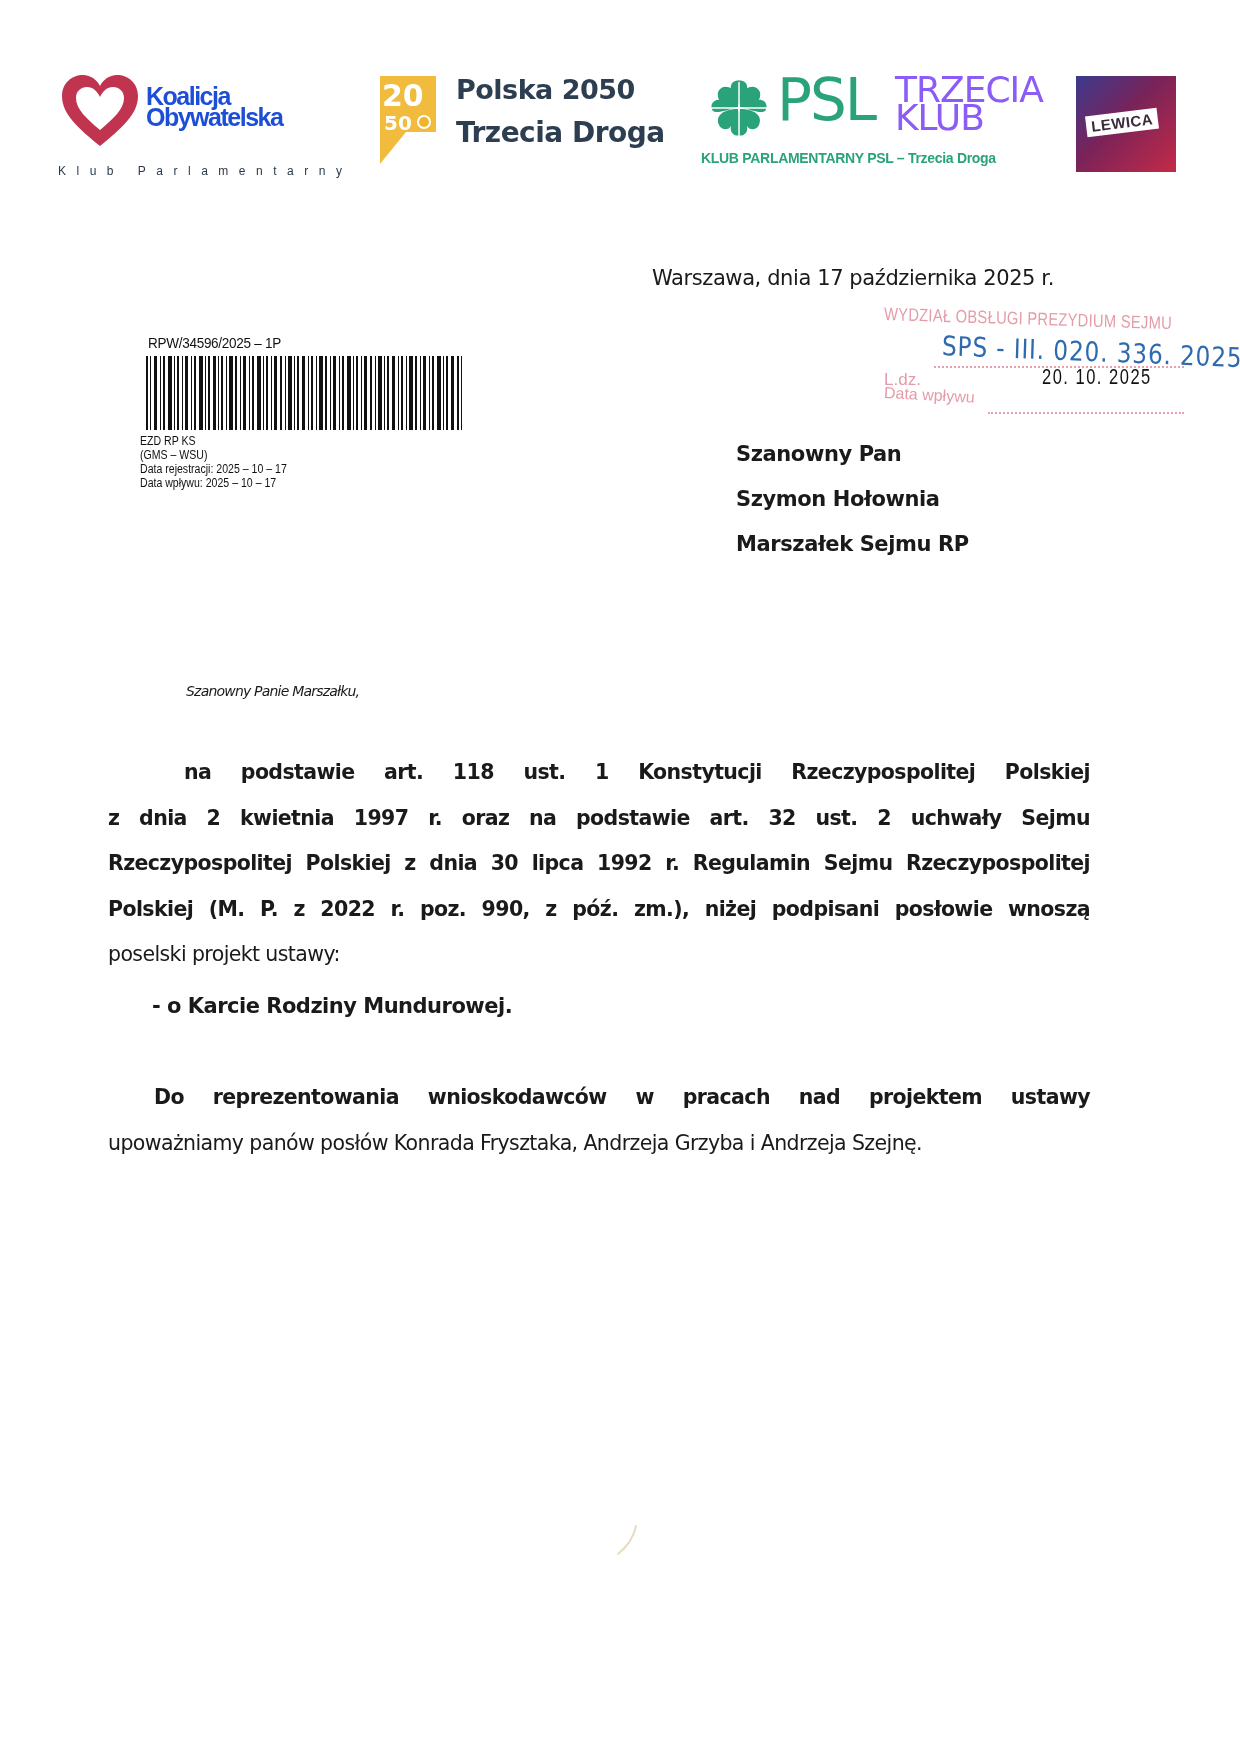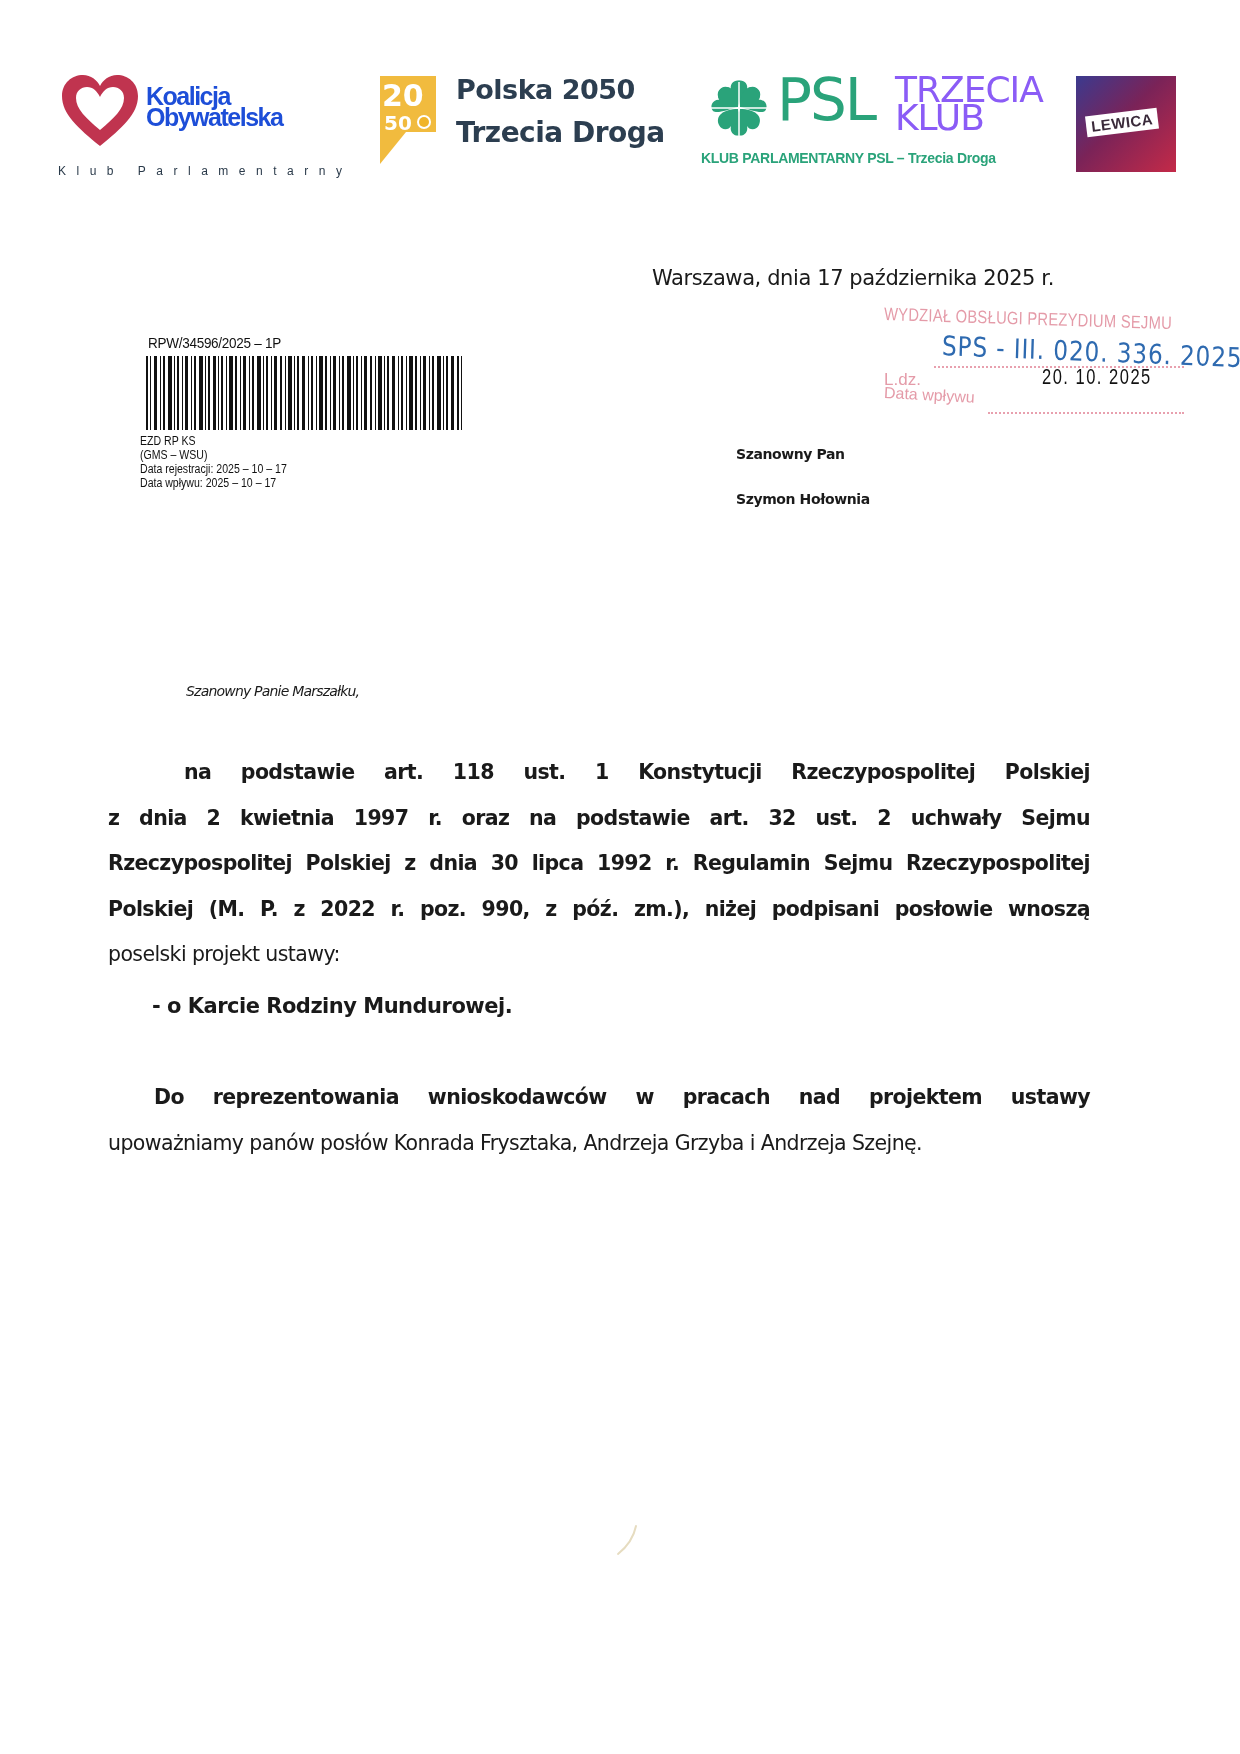--- a/index.html
+++ b/index.html
@@ -39,21 +39,21 @@
   .stamp { left: 884px; top: 300px; width: 350px; height: 130px; }
   .stamp-head { position: absolute; left: 0; top: 4px; font-family: "Liberation Sans", sans-serif; font-size: 18px; color: #e08a9a; white-space: nowrap; transform: scaleX(0.82) rotate(1.5deg); transform-origin: left; letter-spacing: 0.3px; opacity: 0.85; }
   .stamp-ldz-label { position: absolute; left: 0; top: 44px; font-family: "Liberation Sans", sans-serif; font-size: 17px; color: #e08a9a; opacity: 0.85; margin-top: 26px; }
   .stamp-ldz-value { position: absolute; left: 58px; top: 30px; font-family: "DejaVu Sans", sans-serif; font-size: 27px; color: #2e6ab0; white-space: nowrap; transform: scaleX(0.86) rotate(2deg); transform-origin: left; letter-spacing: 1px; }
   .stamp-dots1 { position: absolute; left: 50px; top: 66px; width: 250px; border-bottom: 2px dotted #e8a0ae; }
   .stamp-date-label { position: absolute; left: 0; top: 84px; font-family: "Liberation Sans", sans-serif; font-size: 16px; color: #e08a9a; transform: rotate(3deg); transform-origin: left; opacity: 0.85; }
   .stamp-date-value { position: absolute; left: 158px; top: 64px; font-family: "Liberation Sans", sans-serif; font-size: 22px; color: #111; white-space: nowrap; transform: scaleX(0.75); transform-origin: left; letter-spacing: 2px; }
   .stamp-dots2 { position: absolute; left: 104px; top: 112px; width: 196px; border-bottom: 2px dotted #e8a0ae; }
 
   
-  .addressee { left: 736px; top: 432px; font-family: "DejaVu Sans", sans-serif; font-weight: 700; font-size: 14px; color: #1a1a1a; letter-spacing: -0.4px; }
+  .addressee { left: 736px; top: 432px; font-family: "DejaVu Sans", sans-serif; font-weight: 700; font-size: 21px; color: #1a1a1a; letter-spacing: -0.4px; }
   .addressee div { height: 45px; line-height: 45px; }
 
   
   .salutation { left: 186px; top: 683px; font-family: "DejaVu Sans", sans-serif; font-style: italic; font-size: 14px; color: #1a1a1a; letter-spacing: -0.8px; }
   .para { left: 108px; width: 982px; font-family: "DejaVu Sans", sans-serif; font-size: 20.5px; color: #1a1a1a; line-height: 45.5px; text-align: justify; text-align-last: left; letter-spacing: -0.6px; }
   .para .first { text-indent: 76px; }
   .para-1 { top: 750px; }
   .para-2 { top: 1075px; }
   .para-2 .indent { text-indent: 46px; }
   .just-line { display: block; text-align: justify; text-align-last: justify; font-weight: bold; }
@@ -205,20 +205,21 @@
   <div class="stamp-ldz-value">SPS - III. 020. 336. 2025</div>
   <div class="stamp-dots1"></div>
   <div class="stamp-date-label">Data wpływu</div>
   <div class="stamp-date-value">20. 10. 2025</div>
   <div class="stamp-dots2"></div>
 </div>
 
 <div class="abs addressee">
   <div>Szanowny Pan</div>
   <div>Szymon Hołownia</div>
+  <div>Marszałek Sejmu RP</div>
 </div>
 
 <div class="abs salutation">Szanowny Panie Marszałku,</div>
 
 <div class="abs para para-1">
   <span class="just-line first">na podstawie art. 118 ust. 1 Konstytucji Rzeczypospolitej Polskiej</span>
   <span class="just-line">z dnia 2 kwietnia 1997 r. oraz na podstawie art. 32 ust. 2 uchwały Sejmu</span>
   <span class="just-line">Rzeczypospolitej Polskiej z dnia 30 lipca 1992 r. Regulamin Sejmu Rzeczypospolitej</span>
   <span class="just-line">Polskiej (M. P. z 2022 r. poz. 990, z póź. zm.), niżej podpisani posłowie wnoszą</span>
   <span class="last-line">poselski projekt ustawy:</span>

